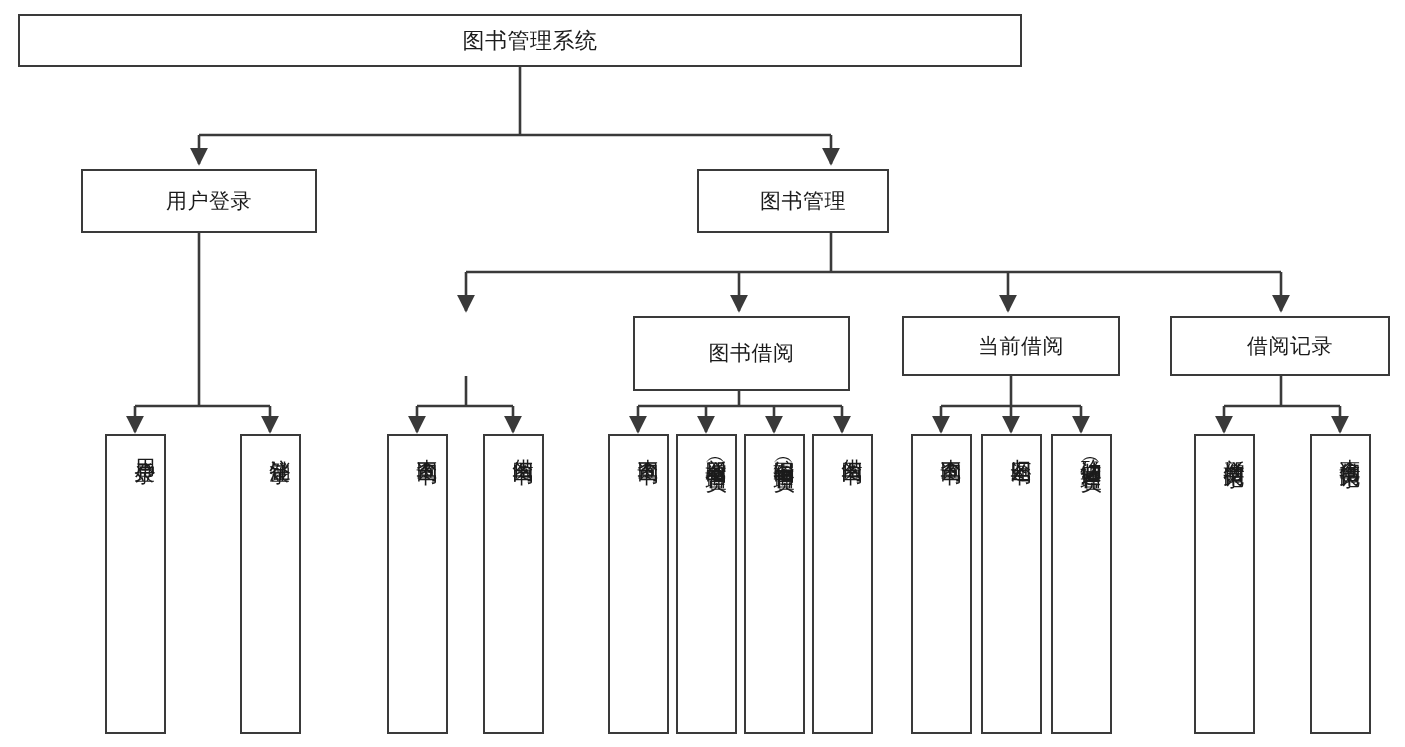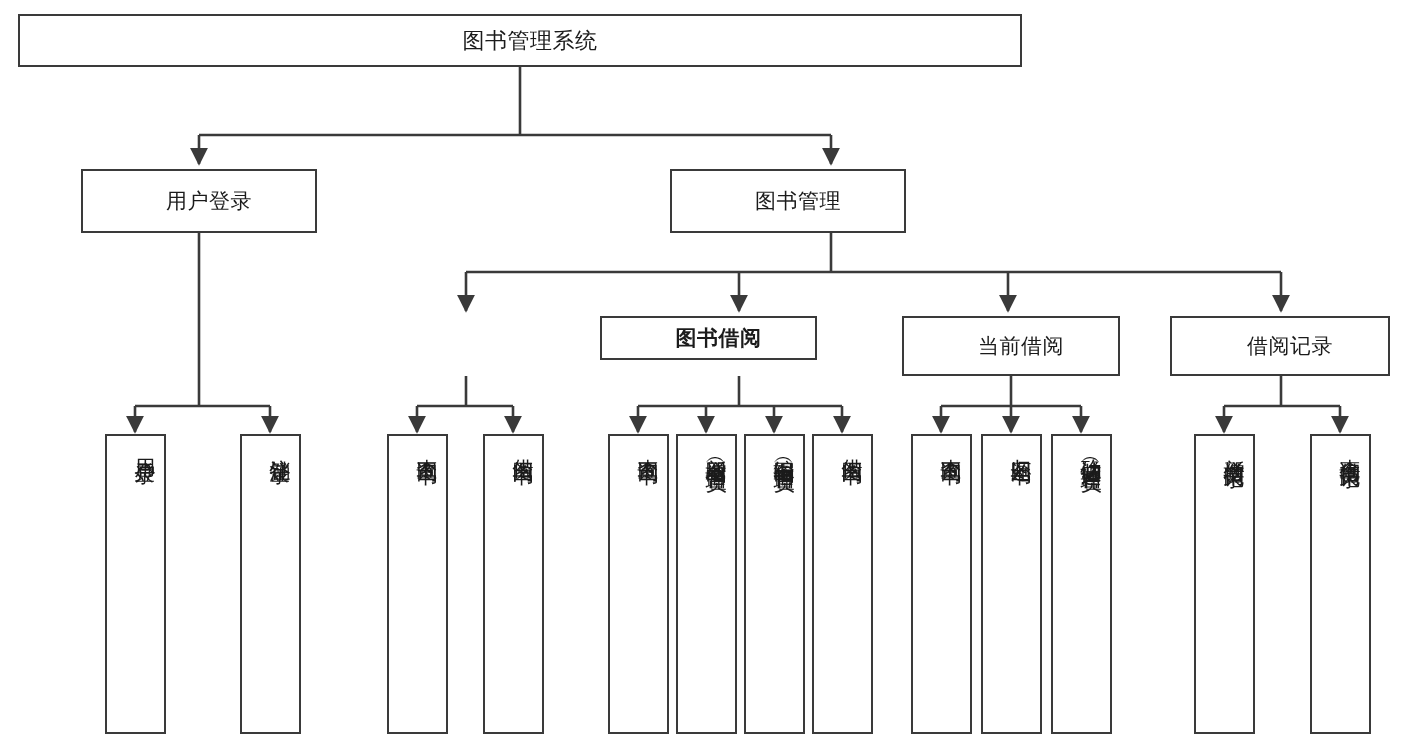--- a/index.html
+++ b/index.html
@@ -122,25 +122,25 @@
     </g>
   </svg>
 
   <div class="node horiz root" style="left:18px; top:14px; width:1004px; height:53px;">
     <span class="lbl">图书管理系统</span>
   </div>
 
   <div class="node horiz" style="left:81px; top:169px; width:236px; height:64px;">
     <span class="lbl">用户登录</span>
   </div>
-  <div class="node horiz" style="left:670px; top:169px; width:236px; height:64px;">
+  <div class="node horiz" style="left:697px; top:169px; width:192px; height:64px;">
     <span class="lbl">图书管理</span>
   </div>
 
-  <div class="node horiz" style="left:600px; top:316px; width:217px; height:44px;font-weight:bold;">
+  <div class="node horiz" style="left:633px; top:316px; width:217px; height:75px;">
     <span class="lbl">图书借阅</span>
   </div>
   <div class="node horiz" style="left:902px; top:316px; width:218px; height:60px;">
     <span class="lbl">当前借阅</span>
   </div>
   <div class="node horiz" style="left:1170px; top:316px; width:220px; height:60px;">
     <span class="lbl">借阅记录</span>
   </div>
 
   <div class="node vert" style="left:105px; top:434px; width:61px; height:300px;">

